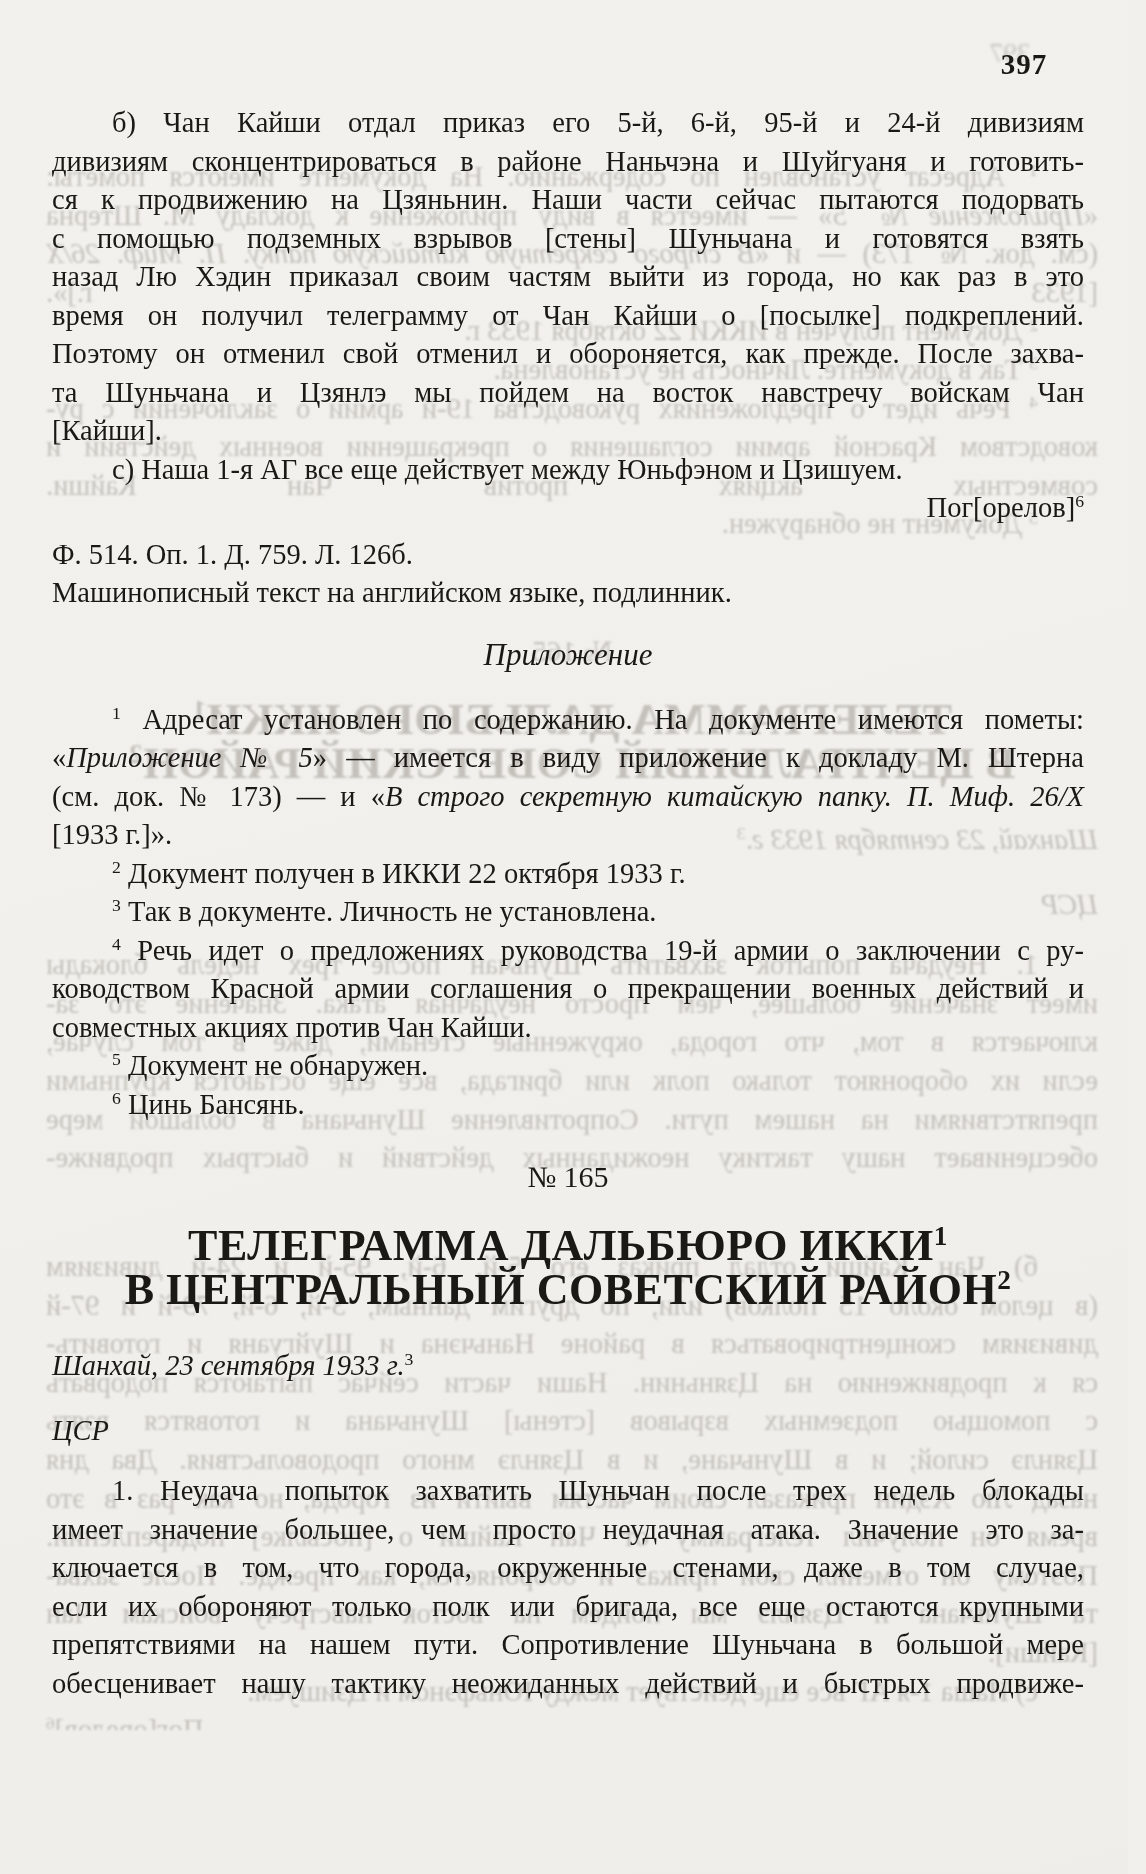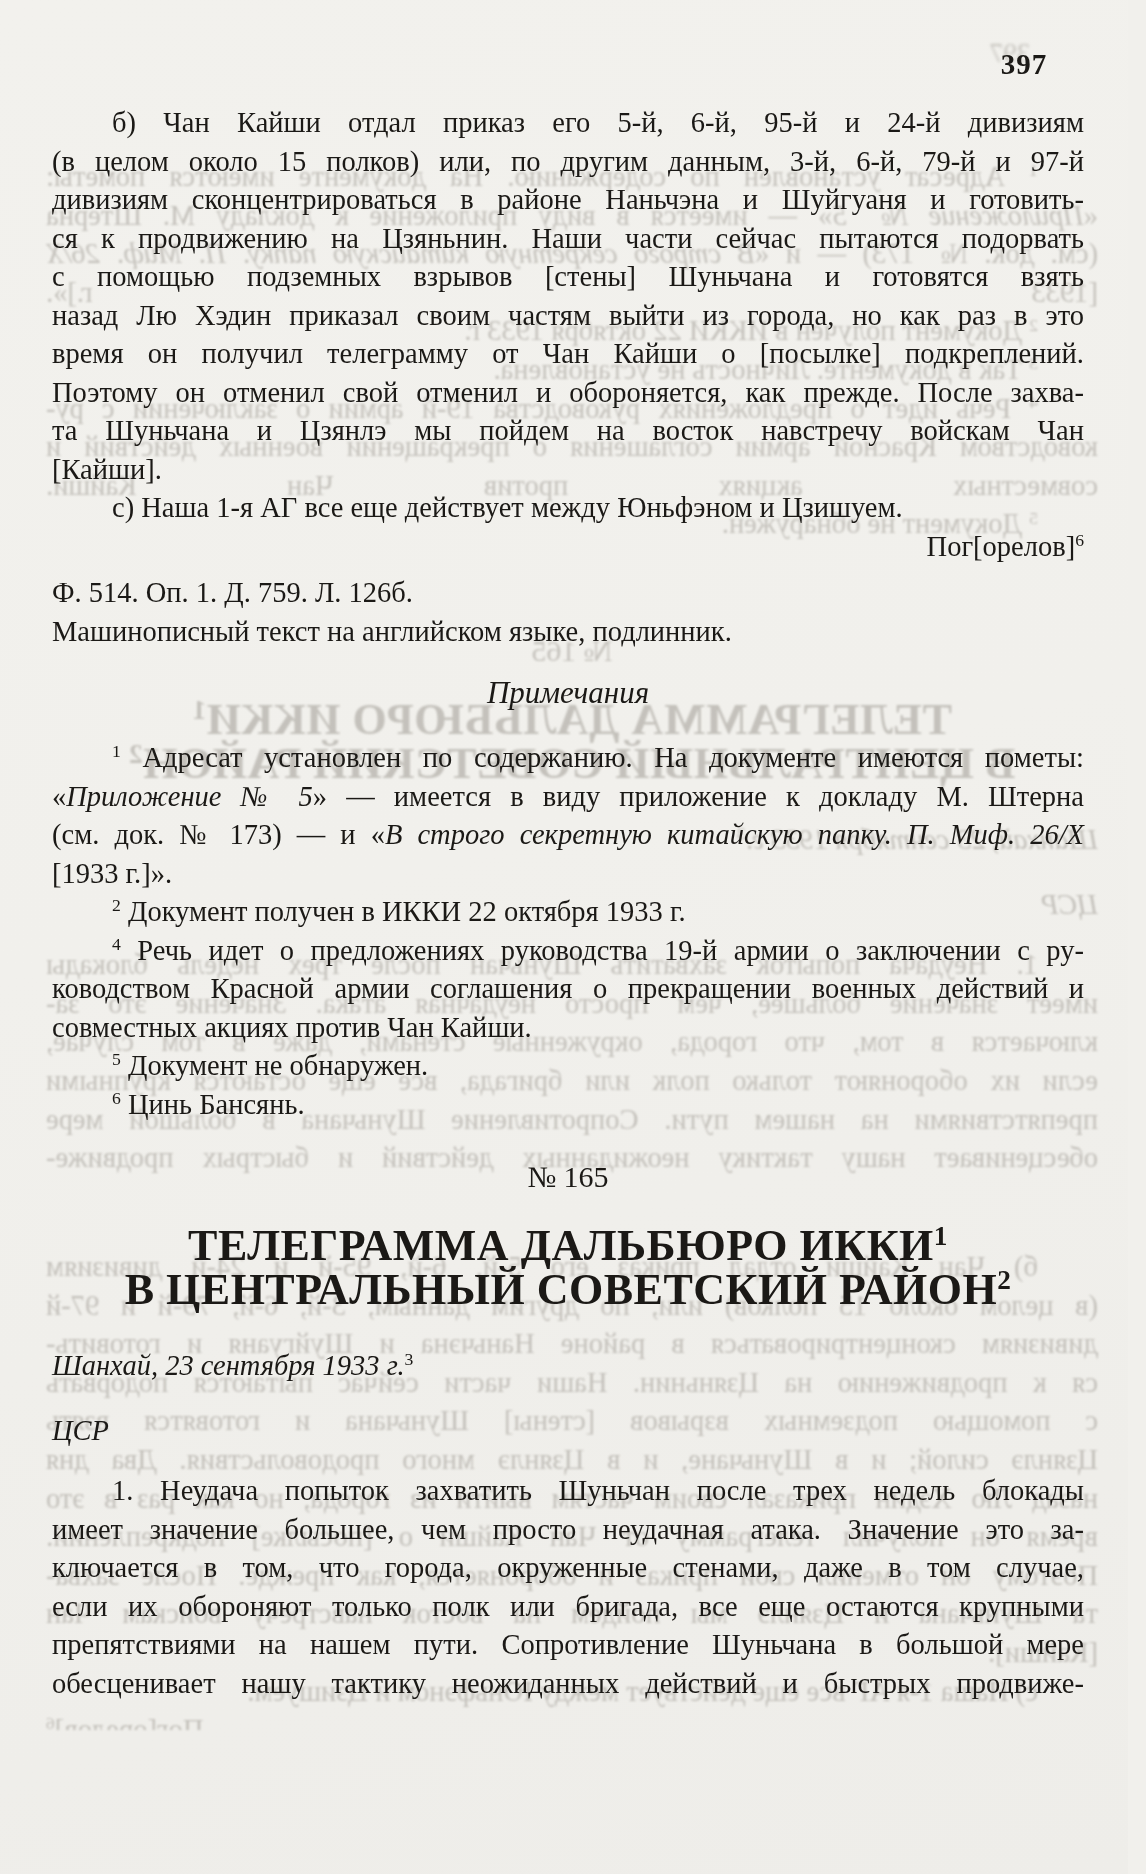--- a/index.html
+++ b/index.html
@@ -101,46 +101,46 @@
     </div>
   <div class="ghost" id="ghost-page" aria-hidden="true">397</div>
 
   <div class="pagenum" id="page-number">397</div>
 
   <div class="content">
 
     <section id="prevdoc-block">
       <div class="jpara">
           <div class="line first">б) Чан Кайши отдал приказ его 5-й, 6-й, 95-й и 24-й дивизиям</div>
-          <div class="line">(в целом около 15 полков) или, по другим данным, 3-й, 6-й, 79-й и 97-й</div>
           <div class="line">дивизиям сконцентрироваться в районе Наньчэна и Шуйгуаня и готовить-</div>
           <div class="line">ся к продвижению на Цзяньнин. Наши части сейчас пытаются подорвать</div>
           <div class="line">с помощью подземных взрывов [стены] Шуньчана и готовятся взять</div>
           <div class="line">назад Лю Хэдин приказал своим частям выйти из города, но как раз в это</div>
           <div class="line">время он получил телеграмму от Чан Кайши о [посылке] подкреплений.</div>
           <div class="line">Поэтому он отменил свой отменил и обороняется, как прежде. После захва-</div>
           <div class="line">та Шуньчана и Цзянлэ мы пойдем на восток навстречу войскам Чан</div>
           <div class="line last">[Кайши].</div>
         </div>
       <div class="single">с) Наша 1-я АГ все еще действует между Юньфэном и Цзишуем.</div>
       <div class="sig">Пог[орелов]<sup>6</sup></div>
       <div class="archive">Ф. 514. Оп. 1. Д. 759. Л. 126б.</div>
       <div>Машинописный текст на английском языке, подлинник.</div>
     </section>
 
-    <div class="notes-heading">Примечания</div>
+    <div class="notes-heading">Приложение</div>
 
     <section id="notes-body">
       <div class="jpara">
           <div class="line first"><sup>1</sup> Адресат установлен по содержанию. На документе имеются пометы:</div>
           <div class="line">«<i>Приложение № 5</i>» — имеется в виду приложение к докладу М. Штерна</div>
           <div class="line">(см. док. № 173) — и «<i>В строго секретную китайскую папку. П. Миф. 26/X</i></div>
           <div class="line last">[1933 г.]».</div>
         </div>
       <div class="single"><sup>2</sup> Документ получен в ИККИ 22 октября 1933 г.</div>
+      <div class="single"><sup>3</sup> Так в документе. Личность не установлена.</div>
       <div class="jpara">
           <div class="line first"><sup>4</sup> Речь идет о предложениях руководства 19-й армии о заключении с ру-</div>
           <div class="line">ководством Красной армии соглашения о прекращении военных действий и</div>
           <div class="line last">совместных акциях против Чан Кайши.</div>
         </div>
       <div class="single"><sup>5</sup> Документ не обнаружен.</div>
       <div class="single"><sup>6</sup> Цинь Бансянь.</div>
     </section>
 
     <section id="doc165-block">

